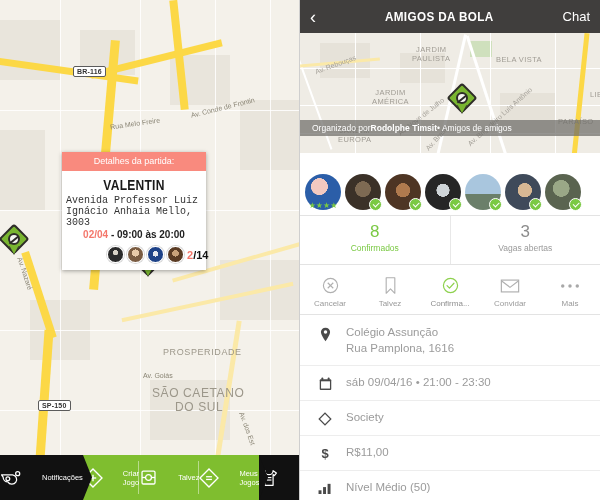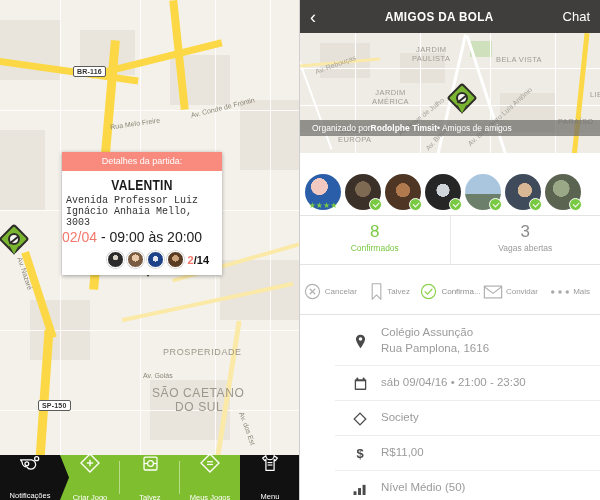--- a/index.html
+++ b/index.html
@@ -74,58 +74,58 @@
   }
   .marker .tip {
     position: absolute; left: 7px; top: 17px; width: 0; height: 0;
     border-left: 5px solid transparent; border-right: 5px solid transparent;
     border-top: 9px solid #79b530;
     filter: drop-shadow(0 1px 0 #2e2c29);
   }
 
   
   .popup {
-    position: absolute; left: 62px; top: 152px; width: 160px;
+    position: absolute; left: 62px; top: 152px; width: 144px;
     background: #fff; z-index: 30;
     box-shadow: 0 1px 4px rgba(0,0,0,.35);
   }
   .popup-head {
     background: #f98a7e; color: #fff; text-align: center;
     font-size: 9px; padding: 4px 0 5px;
   }
   .popup-title {
     text-align: center; font-weight: bold; font-size: 14px;
     color: #1a1a1a; letter-spacing: .3px; padding: 6px 0 2px;
     font-family: "Liberation Sans Narrow", "Liberation Sans", sans-serif;
     transform: scaleX(.86); 
   }
   .popup-addr {
     font-size: 10px; color: #333; padding: 0 4px 1px; font-family: Liberation Mono, monospace;
   }
-  .popup-time { font-size: 14px; color: #222; padding-bottom: 4px; }
+  .popup-time { text-align: center; font-size: 10px; color: #222; padding-bottom: 4px; font-weight: bold; }
   .popup-time .date { color: #f4776b; }
   .popup-foot {
     display: flex; align-items: center; padding: 2px 13px 7px; gap: 3px;
   }
   .av-row { display: flex; gap: 3px; margin-left: 32px; }
   .av {
     width: 17px; height: 17px; border-radius: 50%;
     border: 1px solid #fff; box-shadow: 0 0 0 1px #d8d8d8;
     background-size: cover;
   }
   .count { margin-left: auto; font-size: 11px; font-weight: bold; color: #111; }
   .count .c-red { color: #f4776b; }
 
   
   .bottomnav {
     position: absolute; left: 0; bottom: 0; width: 300px; height: 45px;
     display: flex; z-index: 50;
   }
   .nav-item {
-    position: relative; flex: 1; display: flex; flex-direction: column;
+    position: relative; flex: 1; display: flex; flex-direction: row;
     align-items: center; justify-content: center; gap: 20px;
     color: #fff; font-size: 7.5px;
   }
   .nav-item.dark { background: #111111; }
   .nav-item.green { background: #7fbe2f; }
   .nav-item .ic { height: 20px; display: flex; align-items: center; }
   .sep-r {
     position: absolute; right: -9px; top: 0; width: 9px; height: 45px;
     z-index: 3;
   }
@@ -199,30 +199,30 @@
   .stat + .stat { border-left: 1px solid #e8e8e8; }
   .stat .num { font-size: 17px; color: #8c8c8c; }
   .stat.green .num { color: #7ac943; }
   .stat .lbl { font-size: 8.5px; color: #9a9a9a; margin-top: 1px; }
   .stat.green .lbl { color: #7ac943; }
 
   .actions {
     position: absolute; left: 0; top: 269px; width: 300px; height: 46px;
     display: flex; background: #fff; border-bottom: 1px solid #e3e3e3;
   }
-  .action { flex: 1; display: flex; flex-direction: row; align-items: center;
+  .action { flex: 1; display: flex; flex-direction: column; align-items: center;
     justify-content: center; gap: 3px; color: #9a9a9a; font-size: 8px; }
   .action .aic { height: 20px; display: flex; align-items: center; }
   .action.confirm { color: #8e8e8e; }
 
   .rows { position: absolute; left: 0; top: 316px; width: 300px; }
   .drow {
-    display: flex; align-items: center; gap: 14px;
+    display: flex; align-items: flex-start; gap: 14px;
     padding: 9px 14px 9px 18px; border-bottom: 1px solid #ededed;
-    color: #9b9b9b; font-size: 11.5px; min-height: 34px; margin-left: 35px;
+    color: #9b9b9b; font-size: 11.5px; min-height: 34px;
   }
   .drow .ric { width: 14px; display: flex; justify-content: center; padding-top: 2px; flex: none; color: #4a4a4a; }
   .drow .txt2 { line-height: 1.35; }
 </style>
 </head>
 <body>
 
 <div id="app">
 
   <div class="panel-left">

